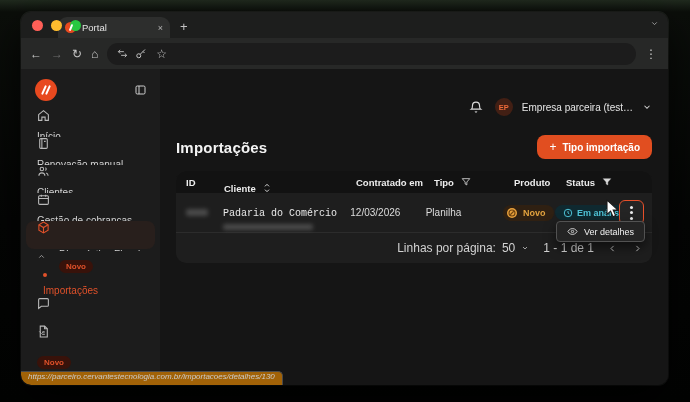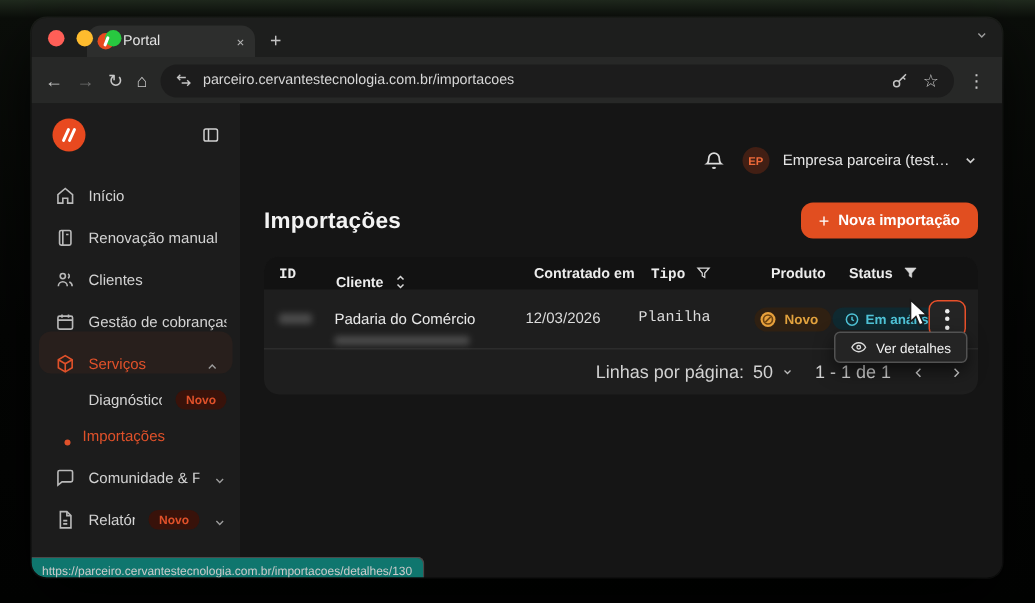--- a/index.html
+++ b/index.html
@@ -44,21 +44,21 @@
 
   
   .content{ flex:1; display:flex; min-height:0; }
 
   .sidebar{ width:139px; flex:0 0 auto; background:#1c1c1c; padding-top:7px; }
   .side-head{ display:flex; align-items:center; justify-content:space-between; padding:3px 13px 8px 14px; }
   .logo{ width:22px; height:22px; border-radius:50%; background:#E8491F; display:flex; align-items:center; justify-content:center; gap:2.5px; }
   .logo i{ width:2px; height:10px; background:#fff; transform:rotate(24deg); border-radius:1px; display:block; }
   .collapse{ color:#cfcfcf; }
 
-  .item{ height:28px; display:flex; align-items:flex-end; gap:9px; padding:0 9px 0 16px; color:#d3d3d3; font-size:10px; cursor:default; }
+  .item{ height:28px; display:flex; align-items:flex-start; gap:9px; padding:0 9px 0 16px; color:#d3d3d3; font-size:10px; cursor:default;flex-direction:column; }
   .item .ic{ color:#b9b9b9; flex:0 0 auto; }
   .item .lbl{ flex:1; white-space:nowrap; overflow:hidden; }
   .item .chev{ color:#9c9c9c; flex:0 0 auto; }
   .item.accent, .item.accent .ic{ color:#E0512A; }
   .item.svc{ background:rgba(232,80,42,.06); border-radius:8px; margin:0 5px; padding-left:11px; }
   .item.sub{ height:24px; padding-left:38px; }
   .item.sub-active{ height:24px; padding-left:22px; gap:8px; }
   .dot{ width:4px; height:4px; border-radius:50%; background:#E0512A; flex:0 0 auto; }
   .badge-novo{ background:#38120A; color:#E0512A; font-size:8px; font-weight:700; padding:2px 7px; border-radius:8px; flex:0 0 auto; }
   .group-gap{ margin-top:9px; }
@@ -78,29 +78,29 @@
     padding:6px 12px; display:flex; align-items:center; gap:6px; cursor:pointer;
   }
   .btn-new .plus{ font-size:12px; line-height:1; font-weight:400; }
 
   .card{ margin-top:12px; background:#1e1e1e; border-radius:10px; position:relative; }
   .thead{
     display:flex; align-items:center; height:22px; background:#121212;
     border-radius:10px 10px 0 0; font-size:9.5px; font-weight:700; color:#ededed;
   }
   .cell{ display:flex; align-items:center; gap:7px; padding-left:10px; }
-  .c-id{ width:38px;font-family:Liberation Mono, monospace; } .c-client{ width:132px;margin-top:12px; } .c-date{ width:78px; }
-  .c-type{ width:80px;font-family:Liberation Mono, monospace; } .c-product{ width:52px; } .c-status{ width:64px; white-space:nowrap; }
+  .c-id{ width:38px; } .c-client{ width:132px;margin-top:12px; } .c-date{ width:78px; }
+  .c-type{ width:80px; } .c-product{ width:52px; } .c-status{ width:64px; white-space:nowrap; }
   .c-actions{ flex:1; justify-content:flex-end; padding-right:8px; }
   .th-ic{ color:#d8d8d8; }
 
   .trow{ display:flex; align-items:center; height:40px; font-size:10px; color:#dcdcdc; border-bottom:1px solid #2c2c2c; }
   .redact{ background:#565656; border-radius:2px; filter:blur(2px); opacity:.8; }
   .id-redact{ width:22px; height:7px; }
-  .client-cell{ flex-direction:column; align-items:flex-start; gap:5px; justify-content:center; }
+  .client-cell{ flex-direction:column; align-items:flex-start; gap:5px; justify-content:center;font-family:Liberation Mono, monospace; }
   .client-name{ color:#e8e8e8; }
   .client-sub{ width:90px; height:6px; }
 
   .badge-product{
     display:inline-flex; align-items:center; gap:5px; background:#2F2012;
     border-radius:9px; padding:2px 8px 2px 3px; color:#E2A23E; font-size:9px; font-weight:600; white-space:nowrap;
   }
   .badge-status{
     display:inline-flex; align-items:center; gap:4px; background:#0F2930;
     border-radius:9px; padding:2.5px 8px; color:#4FC3D7; font-size:9px; font-weight:600; white-space:nowrap;
@@ -120,23 +120,23 @@
     position:absolute; right:7px; top:50px; z-index:6;
     background:#242424; border:1px solid #525252; border-radius:4px;
     box-shadow:0 5px 12px rgba(0,0,0,.55);
     display:flex; align-items:center; gap:6px; padding:4px 10px;
     font-size:9px; color:#f1f1f1; white-space:nowrap; cursor:pointer;
   }
   .popup .ic{ color:#d9d9d9; }
 
   .statusbar{
     position:absolute; left:0; bottom:0; z-index:8; height:14px;
-    background:#0f766e; border:1px solid #4a4a4a; border-left:none; border-bottom:none;
+    background:#a16207; border:1px solid #4a4a4a; border-left:none; border-bottom:none;
     border-top-right-radius:5px; border-bottom-left-radius:10px;
-    display:flex; align-items:flex-end; padding:0 7px; font-size:8px; color:#cbcbcb; white-space:nowrap;
+    display:flex; align-items:flex-start; padding:0 7px; font-size:8px; color:#cbcbcb; white-space:nowrap;font-style:italic;
   }
 
   .cursor{ position:absolute; left:606px; top:199px; z-index:20; pointer-events:none; }
 </style>
 </head>
 <body>
 
 <div class="window">
 
   <div class="tabstrip">
@@ -164,21 +164,20 @@
     <span class="nav-ic">←</span>
     <span class="nav-ic dim">→</span>
     <span class="nav-ic">↻</span>
     <span class="nav-ic">⌂</span>
     <div class="urlbar">
       <span style="color:#c3c3c3;">
         <svg width="11" height="11" viewBox="0 0 24 24" fill="none" stroke="currentColor" stroke-width="2">
             <path d="M7 4L3 8l4 4M3 8h12M17 20l4-4-4-4M21 16H9"></path>
           </svg>
       </span>
-      <span class="url-text">parceiro.cervantestecnologia.com.br/importacoes</span>
       <span class="url-right">
         <span>
           <svg width="12" height="12" viewBox="0 0 24 24" fill="none" stroke="currentColor" stroke-width="2">
               <circle cx="7.5" cy="15.5" r="4"></circle>
               <path d="M10.5 12.5L20 3M16 7l3 3"></path>
             </svg>
         </span>
         <span class="star-ic">☆</span>
       </span>
     </div>
@@ -312,21 +311,21 @@
           <svg width="10" height="10" viewBox="0 0 24 24" fill="none" stroke="currentColor" stroke-width="2.5">
               <path d="M6 9l6 6 6-6"></path>
             </svg>
         </span>
       </div>
 
       <div class="title-row">
         <span class="page-title">Importações</span>
         <button class="btn-new">
           <span class="plus">+</span>
-          <span>Nova importação</span>
+          <span>Tipo importação</span>
         </button>
       </div>
 
       <div class="card">
         <div class="thead">
           <div class="cell c-id">
               <span>ID</span>
             </div>
           <div class="cell c-client">
             <span>Cliente</span>

